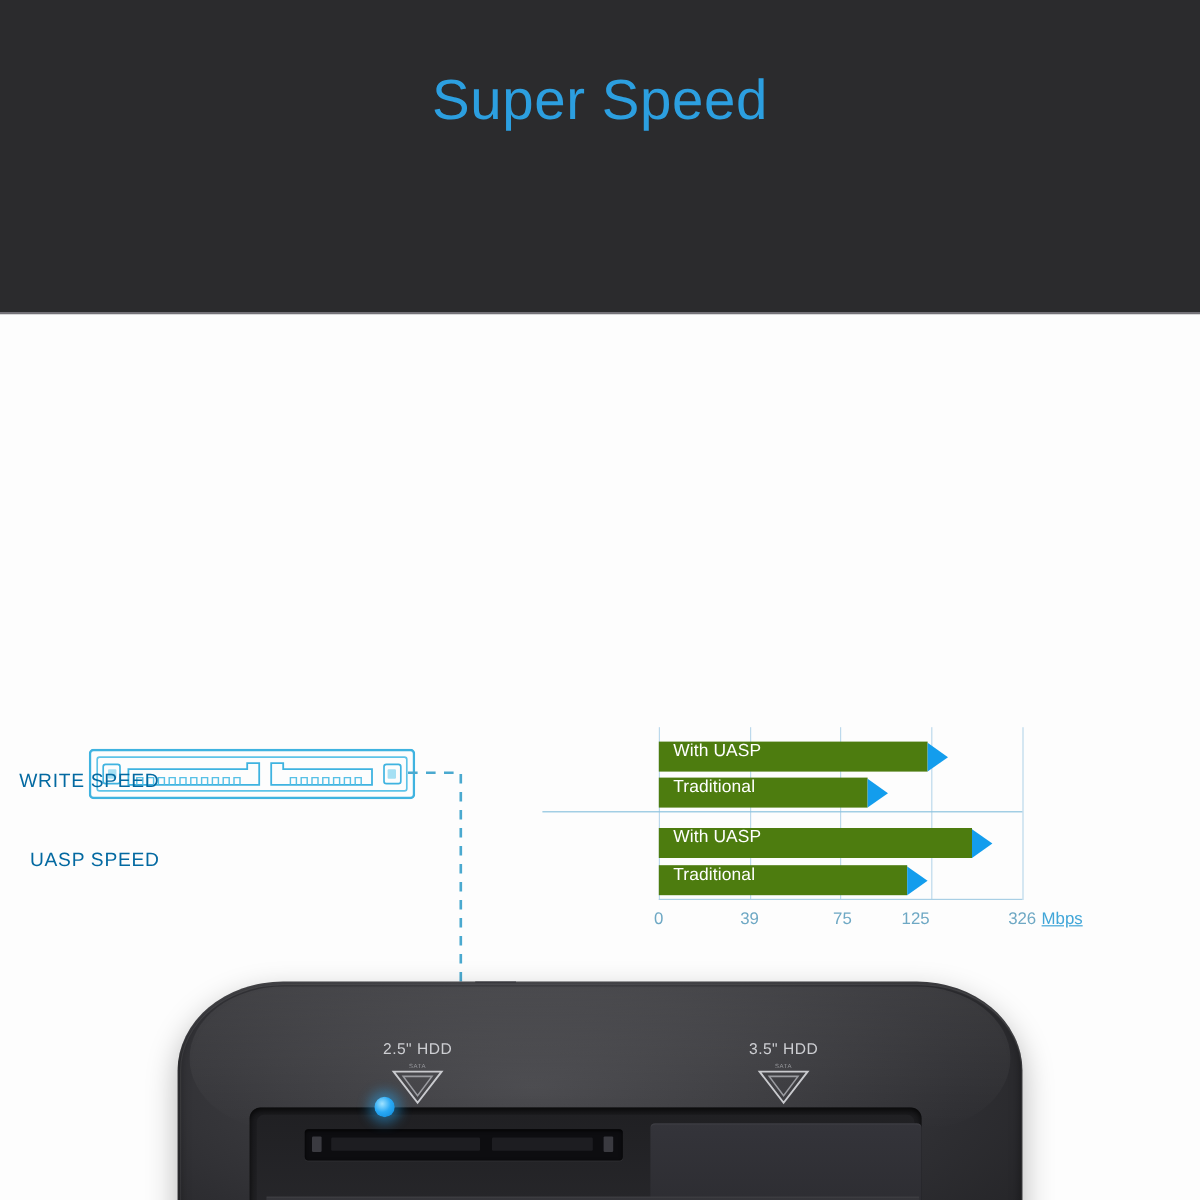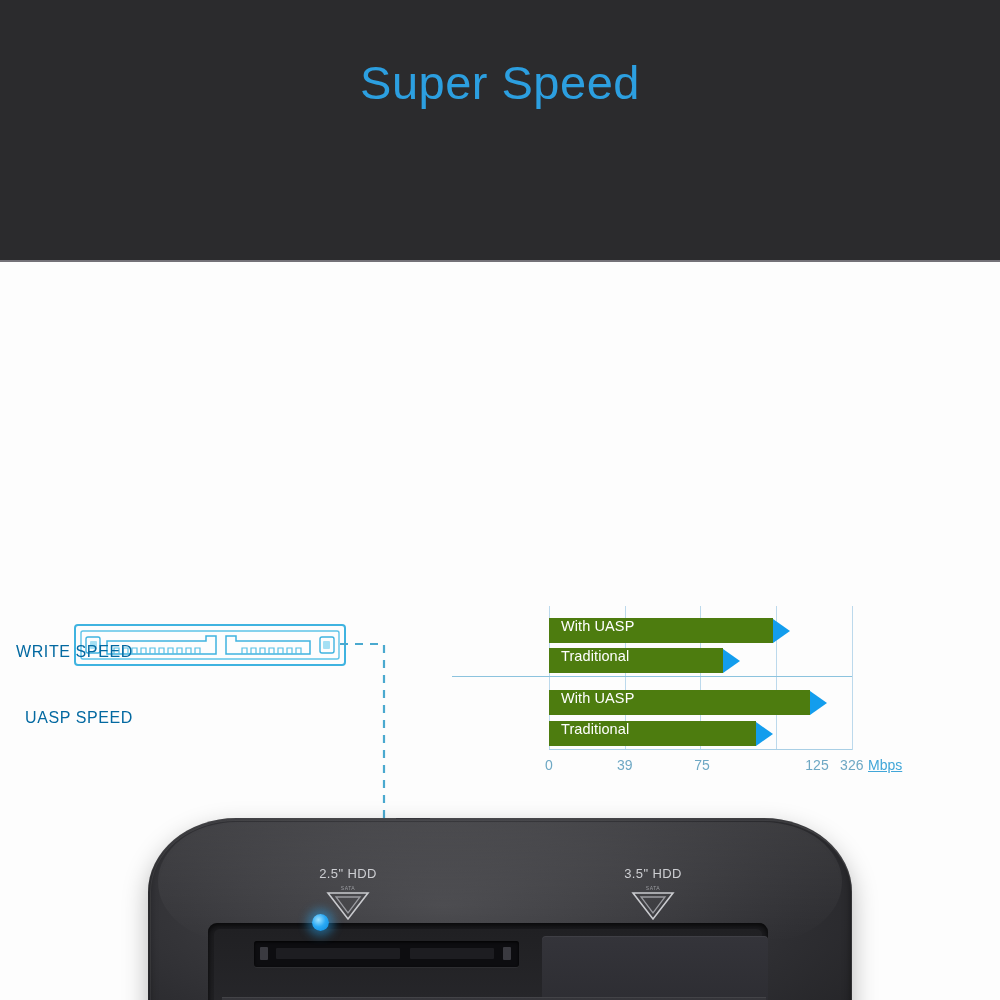--- a/index.html
+++ b/index.html
@@ -263,21 +263,21 @@
       <div class="bar" style="left:549px;top:459px;">
         <div class="bar-body" style="width:207px;">
           <span class="bar-text">Traditional</span>
         </div>
         <div class="bar-tip"></div>
       </div>
 
       <div class="tick-label" style="left:549px;">0</div>
       <div class="tick-label" style="left:624.7px;">39</div>
       <div class="tick-label" style="left:702px;">75</div>
-      <div class="tick-label" style="left:817px;">125</div>
+      <div class="tick-label" style="left:763px;">125</div>
       <div class="tick-label" style="left:851.8px;">326</div>
       <div class="unit-label" style="left:868px;">Mbps</div>
     </div>
 
     <div class="dock-wrap">
 
       <div class="dock-body">
         <div class="dock-hilite"></div>
         <div class="dock-edge"></div>
         <div class="dock-notch"></div>

